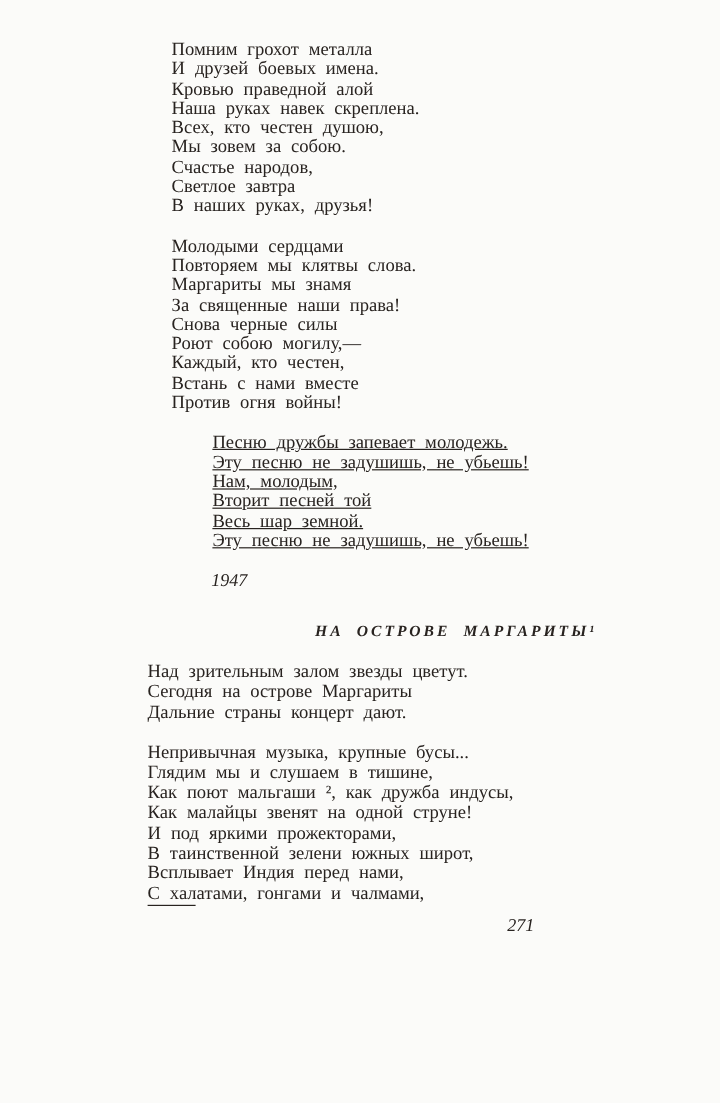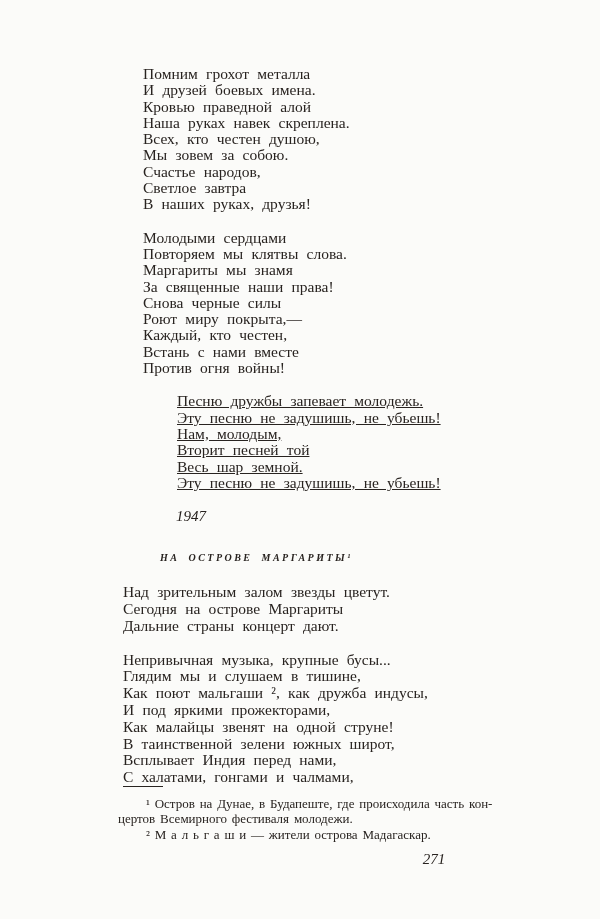--- a/index.html
+++ b/index.html
@@ -15,21 +15,21 @@
     color: var(--ink);
     -webkit-font-smoothing: antialiased;
   }
   .page {
     position: relative;
     width: 600px;
     height: 919px;
     overflow: hidden;
     background: var(--paper);
   }
-  .content { padding-top: 66px; }
+  .content { padding-top: 34px; }
 
   
   .poem-1 .stanza {
     margin-left: 143px;
     font-size: 15.5px;
     line-height: 16.3px;
     word-spacing: 0.28em;
     margin-bottom: 17px;
     white-space: nowrap;
   }
@@ -38,25 +38,26 @@
     margin: 8px 0 0 176px;
     font-style: italic;
     font-size: 15px;
     line-height: 17px;
   }
 
   
   .poem-2 .poem-title {
     font-weight: bold;
     font-style: italic;
-    font-size: 10px;
+    font-size: 13px;
     letter-spacing: 2.5px;
     word-spacing: 0.4em;
     margin: 24px 0 16px 160px;
     line-height: 18px;
+    text-align: center;
   }
   .poem-2 .stanza {
     margin-left: 123px;
     font-size: 15.5px;
     line-height: 16.8px;
     word-spacing: 0.28em;
     margin-top: 17px;
     white-space: nowrap;
   }
 
@@ -100,21 +101,21 @@
           <div class="line">Счастье народов,</div>
           <div class="line">Светлое завтра</div>
           <div class="line">В наших руках, друзья!</div>
         </div>
       <div class="stanza">
           <div class="line">Молодыми сердцами</div>
           <div class="line">Повторяем мы клятвы слова.</div>
           <div class="line">Маргариты мы знамя</div>
           <div class="line">За священные наши права!</div>
           <div class="line">Снова черные силы</div>
-          <div class="line">Роют миру покрыта,—</div>
+          <div class="line">Роют собою могилу,—</div>
           <div class="line">Каждый, кто честен,</div>
           <div class="line">Встань с нами вместе</div>
           <div class="line">Против огня войны!</div>
         </div>
       <div class="stanza indented">
           <div class="line">Песню дружбы запевает молодежь.</div>
           <div class="line">Эту песню не задушишь, не убьешь!</div>
           <div class="line">Нам, молодым,</div>
           <div class="line">Вторит песней той</div>
           <div class="line">Весь шар земной.</div>
@@ -127,36 +128,27 @@
       <div class="poem-title">НА ОСТРОВЕ МАРГАРИТЫ¹</div>
       <div class="stanza">
           <div class="line">Над зрительным залом звезды цветут.</div>
           <div class="line">Сегодня на острове Маргариты</div>
           <div class="line">Дальние страны концерт дают.</div>
         </div>
       <div class="stanza">
           <div class="line">Непривычная музыка, крупные бусы...</div>
           <div class="line">Глядим мы и слушаем в тишине,</div>
           <div class="line">Как поют мальгаши ², как дружба индусы,</div>
+          <div class="line">Как малайцы звенят на одной струне!</div>
           <div class="line">И под яркими прожекторами,</div>
-          <div class="line">Как малайцы звенят на одной струне!</div>
           <div class="line">В таинственной зелени южных широт,</div>
           <div class="line">Всплывает Индия перед нами,</div>
           <div class="line">С халатами, гонгами и чалмами,</div>
         </div>
     </div>
 
     <div class="fn-divider"></div>
 
-    <div class="footnotes">
-      <div class="footnote">
-          <div class="line">¹ Остров на Дунае, в Будапеште, где происходила часть кон-</div>
-          <div class="line">цертов Всемирного фестиваля молодежи.</div>
-        </div>
-      <div class="footnote">
-          <div class="line">² М а л ь г а ш и — жители острова Мадагаскар.</div>
-        </div>
-    </div>
 
     <div class="page-number">271</div>
 
   </div>
 </div>
 
 </body></html>

